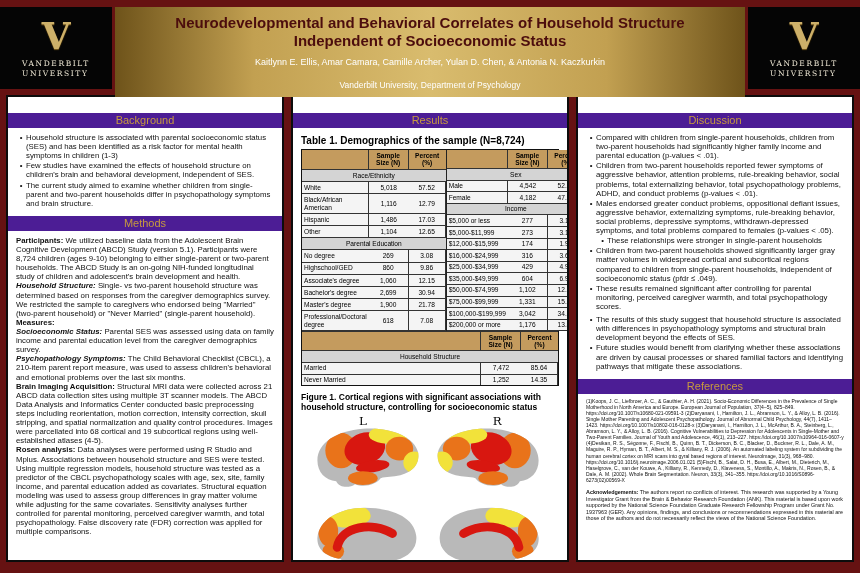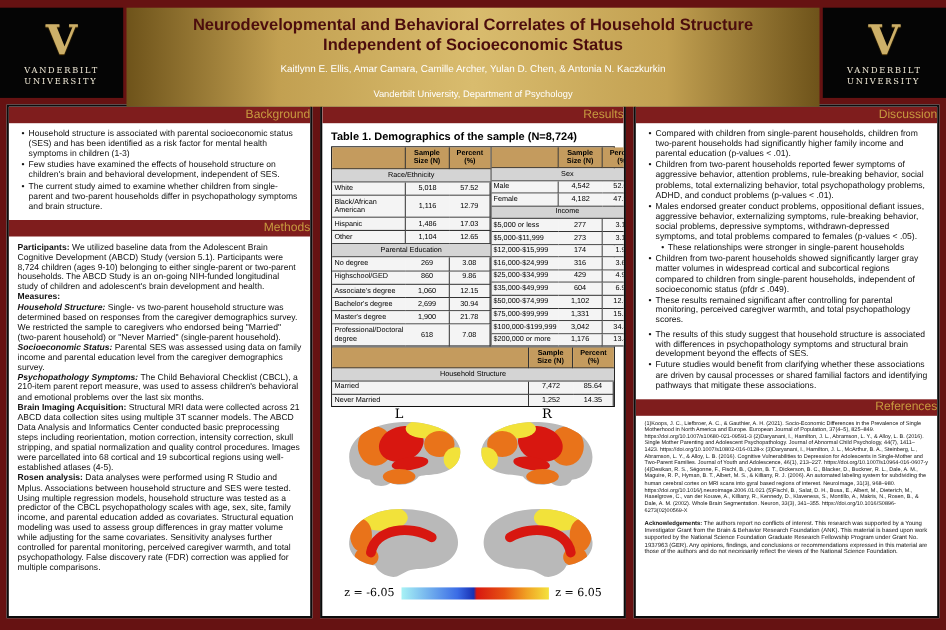--- a/index.html
+++ b/index.html
@@ -37,22 +37,22 @@
   }
   .poster-authors{font-size:9px;color:#ffffff;margin-top:7px;}
   .poster-affil{font-size:8.5px;color:#ffffff;margin-top:13px;}
   
   .main{display:flex;gap:7px;padding:0 6px;margin-top:3px;}
   .col{
     flex:1;background:#ffffff;border:2px solid #0c0c0c;height:467px;
     box-sizing:border-box;overflow:hidden;
   }
   .secbar{
-    background:#7f1d1d;color:#c79a3f;text-align:right;
-    font-size:11px;padding:1px 0 2px 0;margin:0 0 4px 0;
+    background:#4c1d95;color:#c79a3f;text-align:center;
+    font-size:11px;padding:1px 0 2px 0;margin:16px 0 4px 0;
   }
   .secbar.gap{margin-top:5px;}
   .pad{padding:1px 8px 2px 8px;}
   
   .bullet{display:flex;font-size:7.8px;line-height:1.17;color:#111;margin-bottom:1px;}
   .bullet .dot{width:10px;flex:0 0 10px;text-align:center;}
   .bullet.sub{margin-left:12px;}
   .bullet.sub .dot{flex:0 0 9px;width:9px;}
   
   .mpara{font-size:7.8px;line-height:1.17;color:#111;}
@@ -134,27 +134,27 @@
           <span>The current study aimed to examine whether children from single-parent and two-parent households differ in psychopathology symptoms and brain structure.</span>
         </div>
       </div>
     <div class="secbar gap">Methods</div>
     <div class="pad">
 
     <div class="mpara bold">
           <span class="lead">Participants:</span>
           <span>We utilized baseline data from the Adolescent Brain Cognitive Development (ABCD) Study (version 5.1). Participants were 8,724 children (ages 9-10) belonging to either single-parent or two-parent households. The ABCD Study is an on-going NIH-funded longitudinal study of children and adolescent's brain development and health.</span>
         </div>
+        <div class="mpara bolditalic">
+          <span class="lead">Household Structure:</span>
+          <span>Single- vs two-parent household structure was determined based on responses from the caregiver demographics survey. We restricted the sample to caregivers who endorsed being "Married" (two-parent household) or "Never Married" (single-parent household).</span>
+        </div>
         <div class="mpara bold">
           <span class="lead">Measures:</span>
           <span></span>
-        </div>
-        <div class="mpara bolditalic">
-          <span class="lead">Household Structure:</span>
-          <span>Single- vs two-parent household structure was determined based on responses from the caregiver demographics survey. We restricted the sample to caregivers who endorsed being "Married" (two-parent household) or "Never Married" (single-parent household).</span>
         </div>
         <div class="mpara bolditalic">
           <span class="lead">Socioeconomic Status:</span>
           <span>Parental SES was assessed using data on family income and parental education level from the caregiver demographics survey.</span>
         </div>
         <div class="mpara bolditalic">
           <span class="lead">Psychopathology Symptoms:</span>
           <span>The Child Behavioral Checklist (CBCL), a 210-item parent report measure, was used to assess children's behavioral and emotional problems over the last six months.</span>
         </div>
         <div class="mpara bold">
@@ -262,20 +262,21 @@
             <div class="tc sub">Household Structure</div>
             <div class="tc lbl">Married</div>
             <div class="tc num">7,472</div>
             <div class="tc num">85.64</div>
             <div class="tc lbl last">Never Married</div>
             <div class="tc num last">1,252</div>
             <div class="tc num last">14.35</div>
           </div>
       </div>
 
+      <div class="fig-caption">Figure 1. Cortical regions with significant associations with household structure, controlling for socioeconomic status</div>
 
       <div class="brainwrap">
         <svg width="258" height="158" viewBox="0 0 260 160">
           <defs>
             <clipPath id="clipLat">
                 <path d="M14,46 C14,28 34,16 60,14 C88,12 112,22 116,38 C118,50 110,58 98,61 C90,63 84,62 78,64 C74,70 62,74 52,70 C47,74 36,74 33,67 C22,66 14,58 14,46 Z"></path>
               </clipPath>
             <clipPath id="clipMed">
                 <path d="M14,44 C16,26 36,14 62,14 C90,14 112,24 114,42 C116,56 104,66 88,68 C80,70 72,68 66,72 L58,76 C50,78 40,72 38,66 C26,64 13,58 14,44 Z"></path>
               </clipPath>

